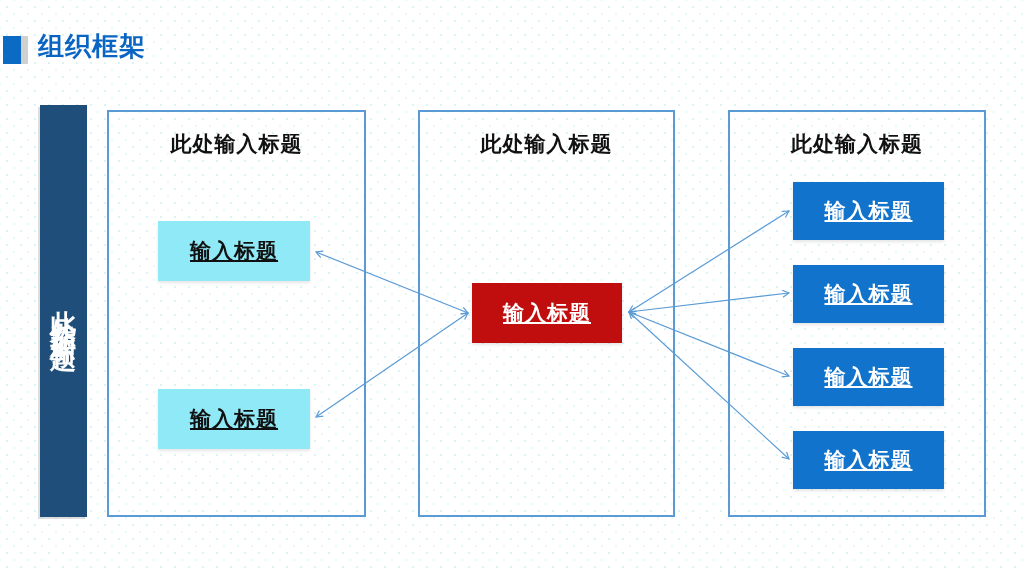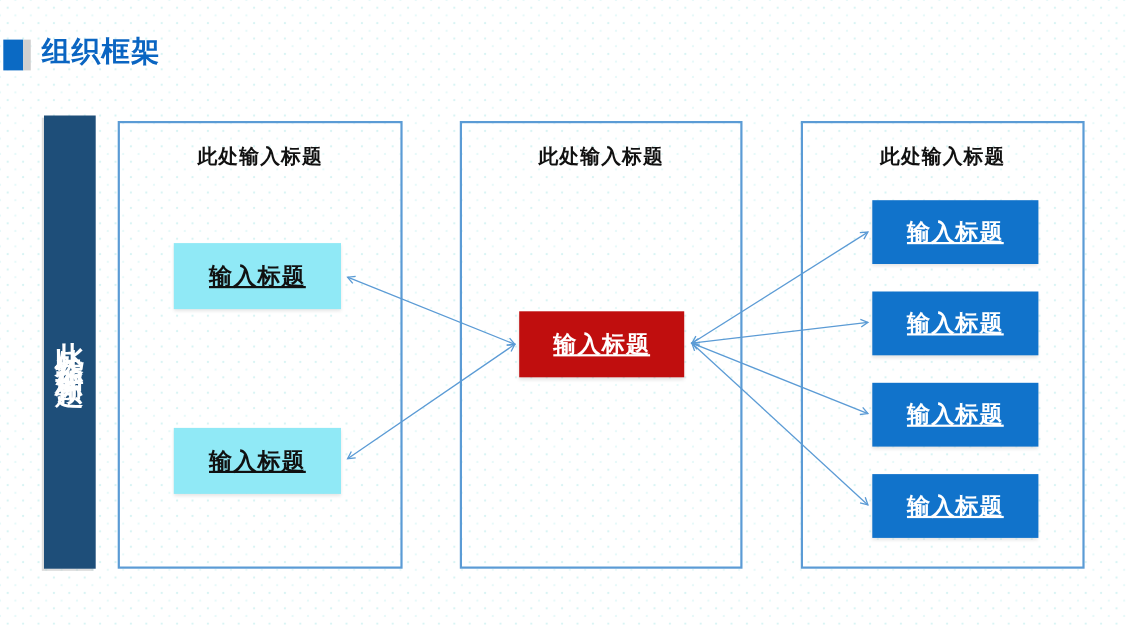--- a/index.html
+++ b/index.html
@@ -36,21 +36,21 @@
   
   .panel{
     position:absolute;top:110px;height:407px;box-sizing:border-box;
     border:2px solid #5b9bd5;background:transparent;
   }
   .panel-left{left:107px;width:259px;}
   .panel-mid{left:418px;width:257px;}
   .panel-right{left:728px;width:258px;}
   .panel-header{
     margin-top:18px;text-align:center;
-    font-size:18px;font-weight:bold;color:#111111;letter-spacing:1px;
+    font-size:21px;font-weight:bold;color:#111111;letter-spacing:1px;
   }
   
   .node{
     position:absolute;display:flex;align-items:center;justify-content:center;
     font-weight:bold;font-size:21px;letter-spacing:1px;
     box-shadow:0 2px 3px rgba(0,0,0,.10);
     text-decoration:underline;
   }
   .node.cyan{background:#90e9f6;color:#111111;}
   .node.red{background:#c00e0e;color:#ffffff;}

